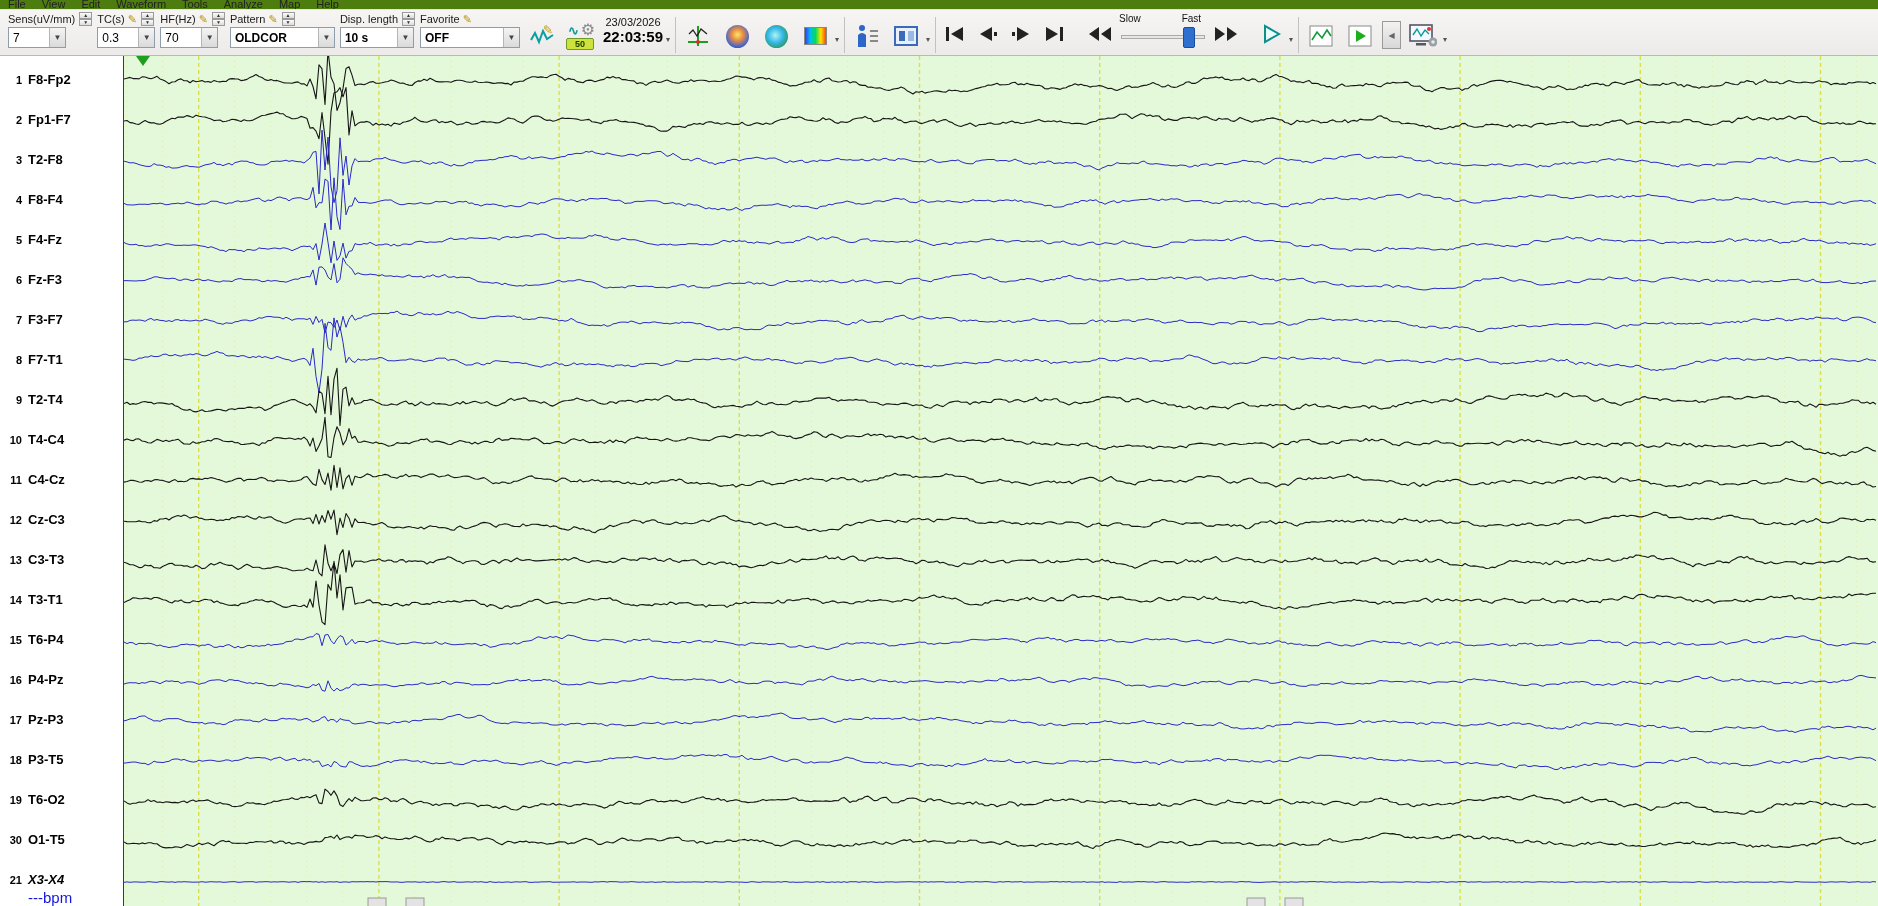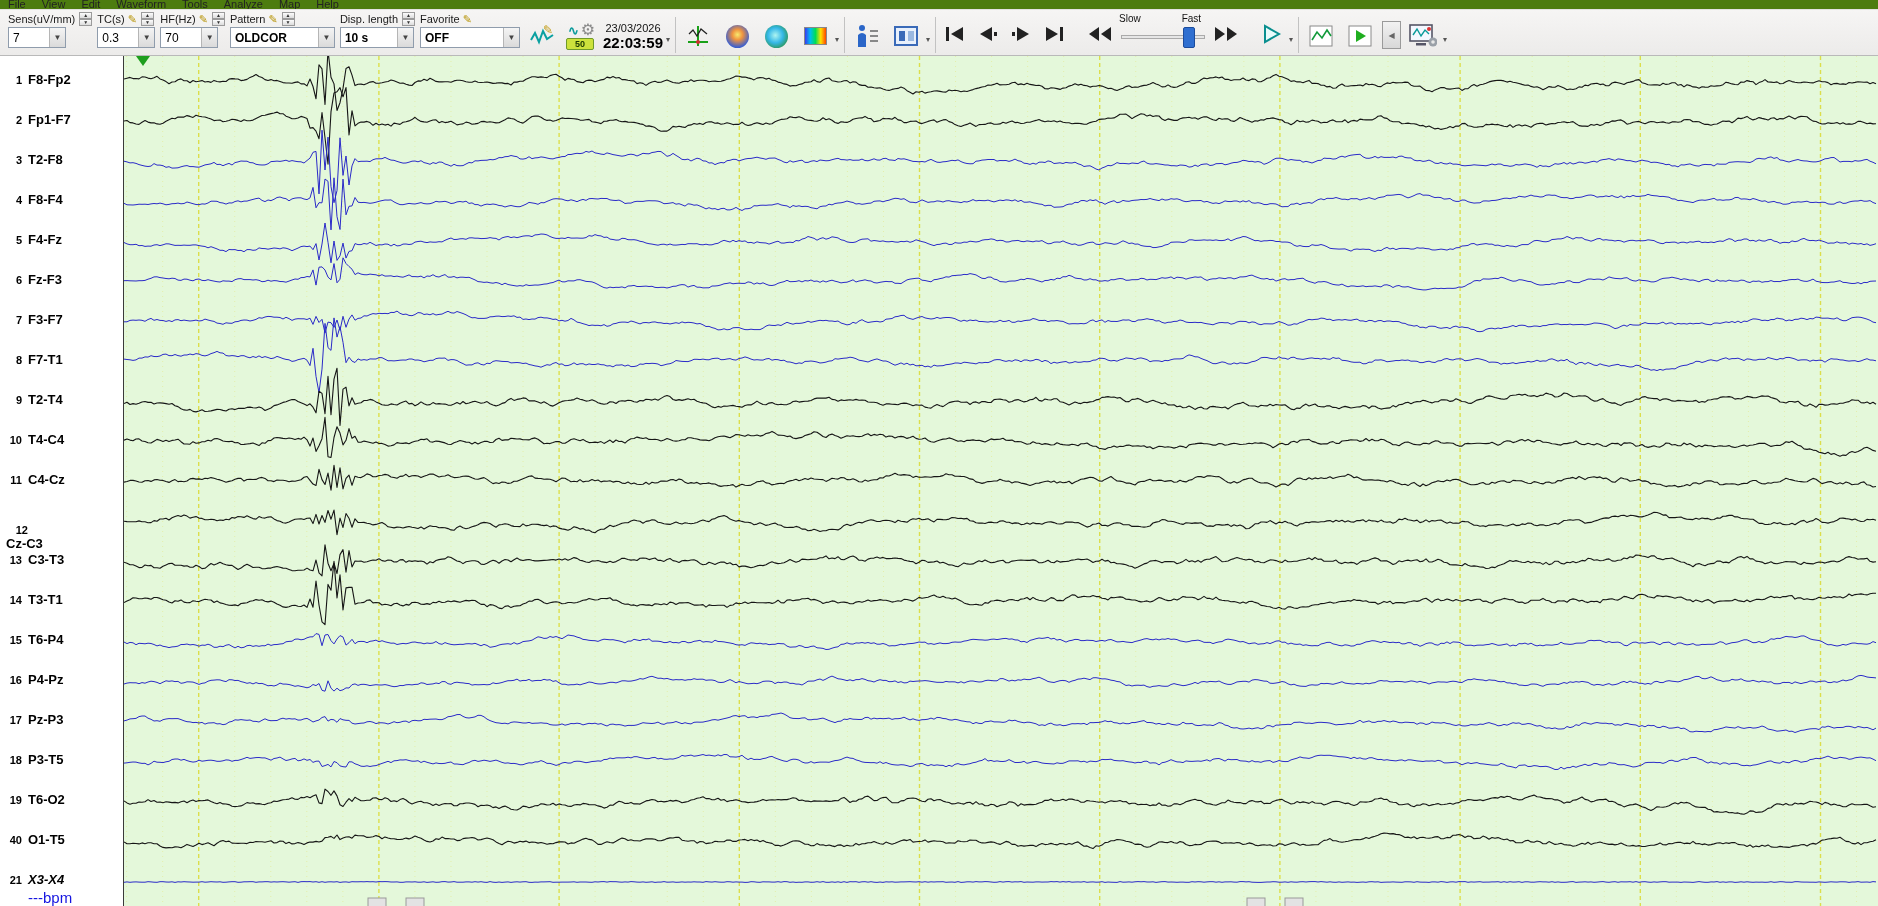--- a/index.html
+++ b/index.html
@@ -38,21 +38,21 @@
   .carrow{
     width:15px;background:linear-gradient(#f4f4f4,#dadada);border-left:1px solid #b5b5b5;
     font-size:8px;color:#444;display:flex;align-items:center;justify-content:center;
   }
   .icon-btn{
     width:32px;height:32px;margin-top:8px;border:1px solid transparent;border-radius:2px;
     display:flex;align-items:center;justify-content:center;position:relative;background:transparent;
   }
   .caret{font-size:8px;color:#555;margin:24px 0 0 -2px;}
   .sep{width:1px;background:#c2c2c2;height:36px;margin-top:6px;} .spacer8{width:8px;}
-  .datetime{display:flex;flex-direction:column;align-items:center;margin-top:11px;}
+  .datetime{display:flex;flex-direction:column;align-items:center;margin-top:5px;}
   .dt-date{font-size:11px;color:#111;}
   .dt-time{font-size:15px;font-weight:bold;color:#000;}
   .badge50{
     position:absolute;left:1px;bottom:2px;background:#cde23c;border:1px solid #6f9a2a;
     font-size:9px;font-weight:bold;color:#1a3a00;padding:0 8px;line-height:10px;border-radius:2px;
   }
   .gearglyph{font-size:16px;color:#8a8a8a;position:absolute;right:2px;top:0px;}
   .waveglyph{font-size:13px;color:#0a9a9a;position:absolute;left:3px;top:3px;font-weight:bold;}
   .mapdot{width:23px;height:23px;border-radius:50%;}
   .map1{background:radial-gradient(circle at 50% 42%,#f7e96e 0%,#ef9340 30%,#3a5fd0 72%,#17297e 100%);}
@@ -362,21 +362,21 @@
             <span class="chlab">T2-T4</span>
           </div>
           <div class="chrow" style="top: 376px;">
             <span class="chnum">10</span>
             <span class="chlab">T4-C4</span>
           </div>
           <div class="chrow" style="top: 416px;">
             <span class="chnum">11</span>
             <span class="chlab">C4-Cz</span>
           </div>
-          <div class="chrow" style="top: 468px; flex-direction: column;">
+          <div class="chrow" style="top: 456px;">
             <span class="chnum">12</span>
             <span class="chlab">Cz-C3</span>
           </div>
           <div class="chrow" style="top: 496px;">
             <span class="chnum">13</span>
             <span class="chlab">C3-T3</span>
           </div>
           <div class="chrow" style="top: 536px;">
             <span class="chnum">14</span>
             <span class="chlab">T3-T1</span>
@@ -395,21 +395,21 @@
           </div>
           <div class="chrow" style="top: 696px;">
             <span class="chnum">18</span>
             <span class="chlab">P3-T5</span>
           </div>
           <div class="chrow" style="top: 736px;">
             <span class="chnum">19</span>
             <span class="chlab">T6-O2</span>
           </div>
           <div class="chrow" style="top: 776px;">
-            <span class="chnum">40</span>
+            <span class="chnum">30</span>
             <span class="chlab">O1-T5</span>
           </div>
           <div class="chrow" style="top: 816px;">
             <span class="chnum">21</span>
             <span class="chlab it">X3-X4</span>
           </div>
         </div>
       <div class="bpm">---bpm</div>
     </div>
     <div class="trace-area">

